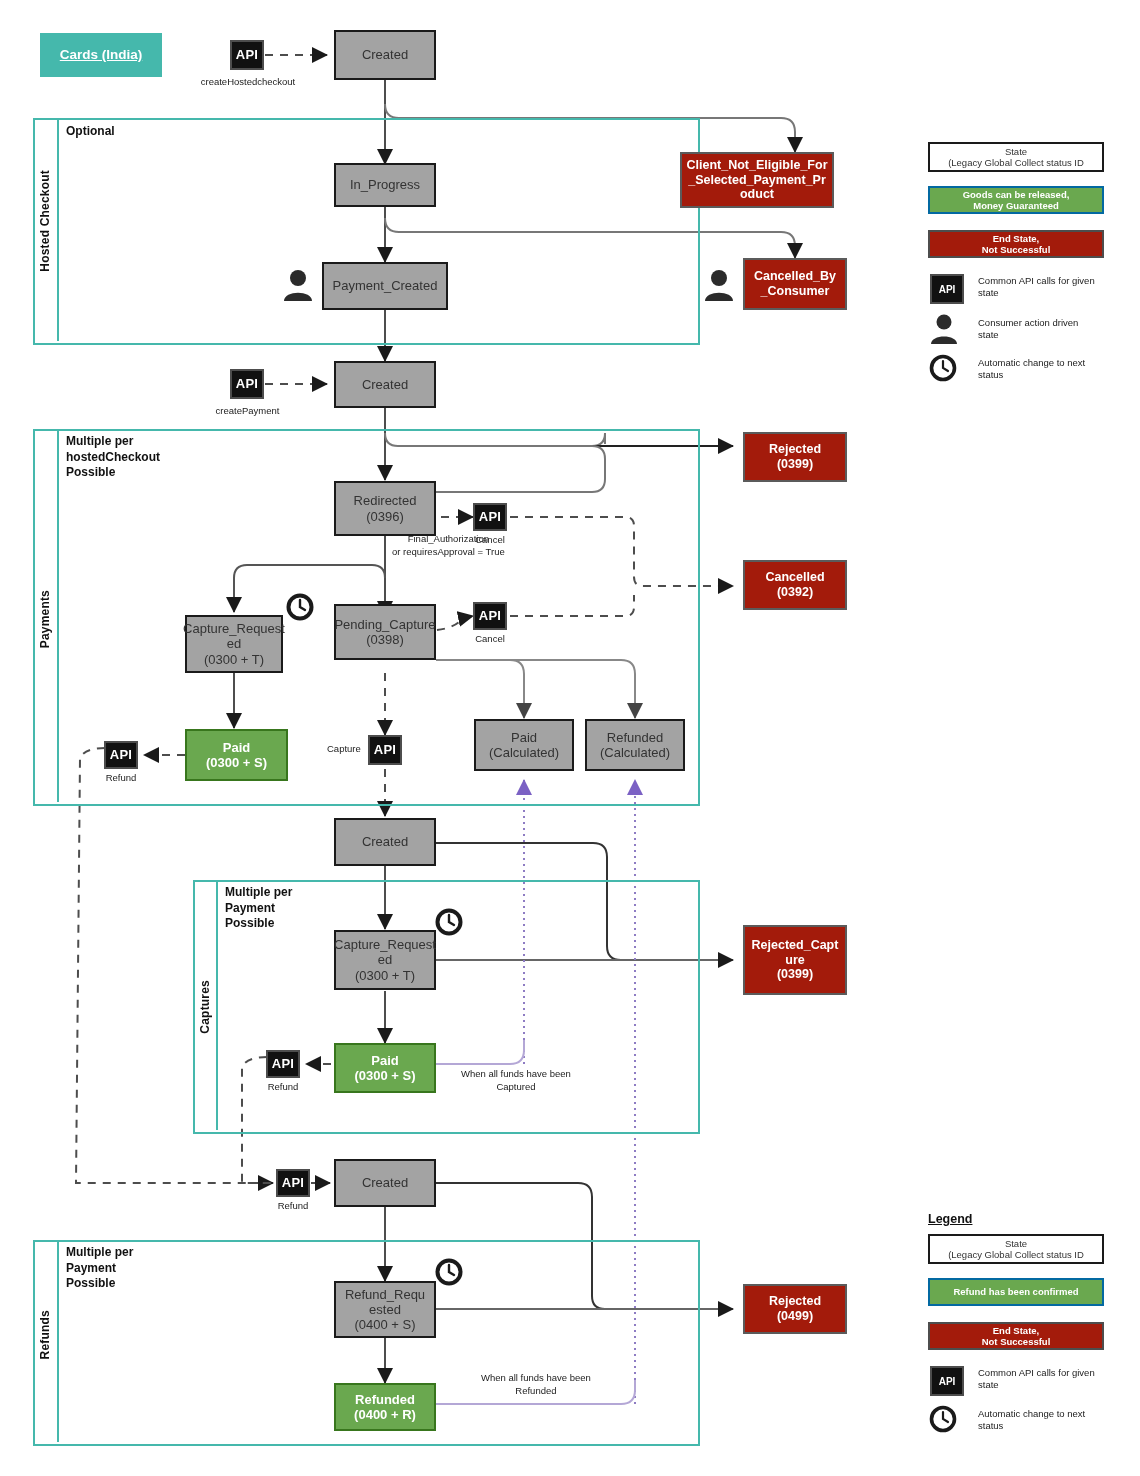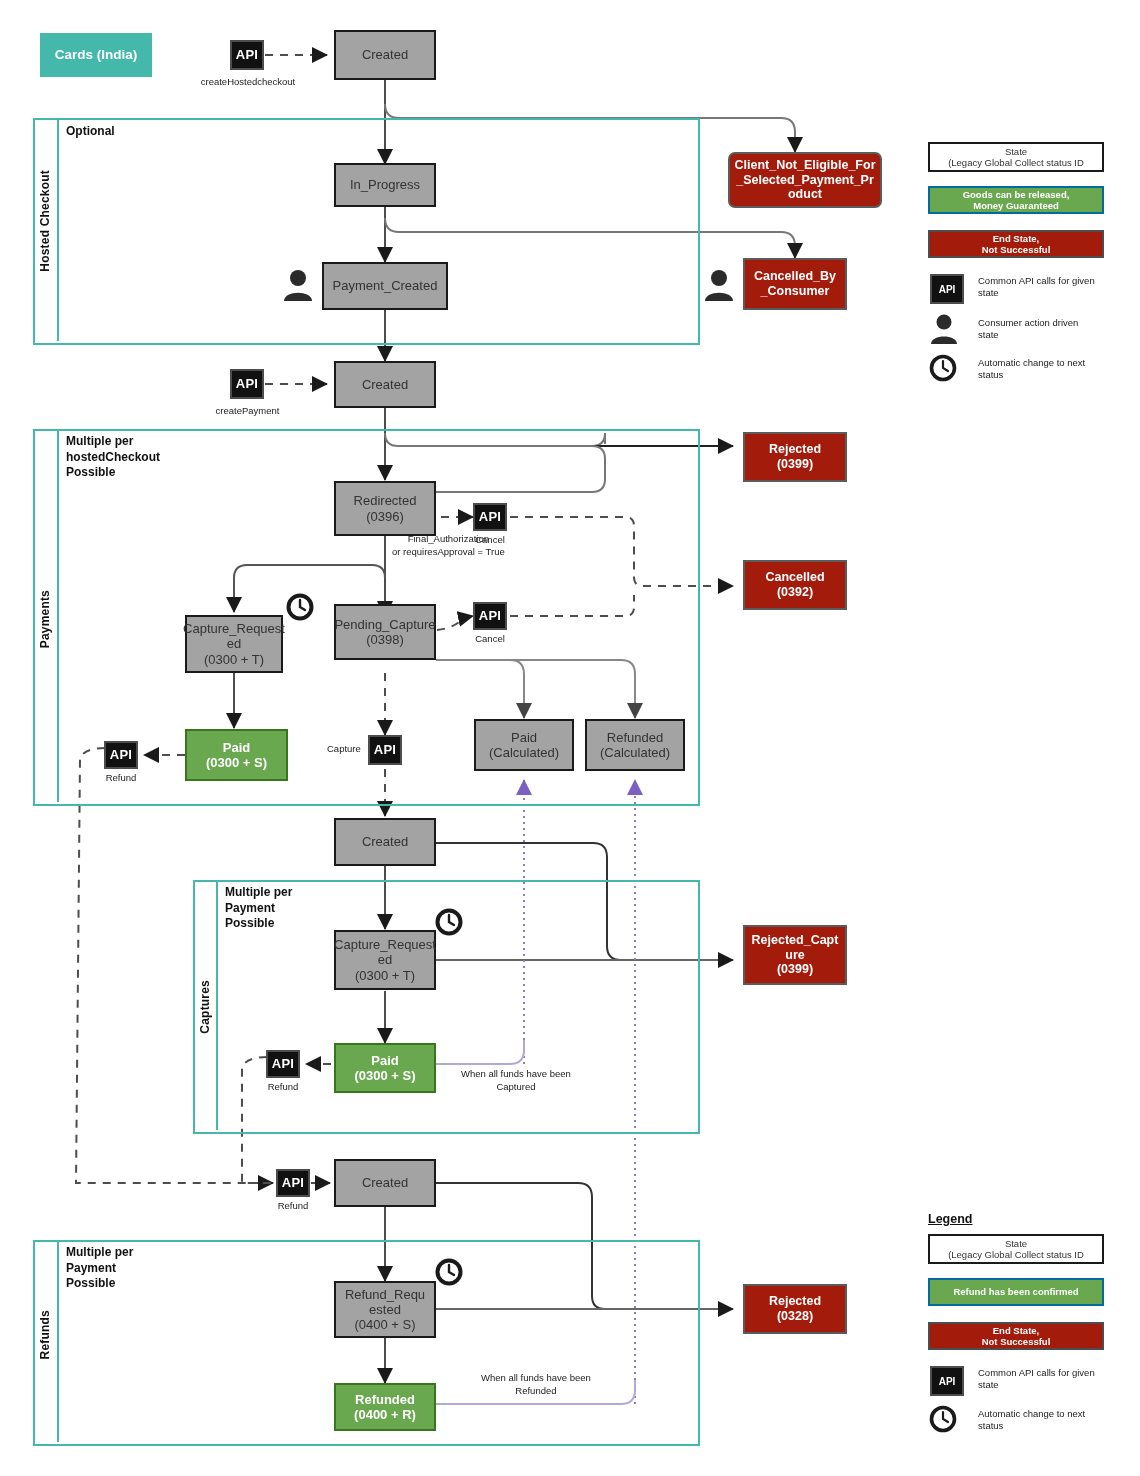--- a/index.html
+++ b/index.html
@@ -144,32 +144,32 @@
 Payment
 Possible</div>
 
   <div style="position:absolute;left:33px;top:1240px;width:663px;height:202px;border:2px solid #45B8AC;"></div>
   <div style="position:absolute;left:57px;top:1240px;width:0;height:202px;border-left:2px solid #45B8AC;"></div>
   <div class="vlabel" style="left:38px;top:1310px;">Refunds</div>
   <div class="grouplabel" style="left:66px;top:1245px;white-space:pre-line;">Multiple per
 Payment
 Possible</div>
 
-  <div class="node titlebox" style="left:40px;top:33px;width:112px;height:44px;">Cards (India)</div>
+  <div class="node titlebox" style="left:40px;top:33px;width:122px;height:44px;text-decoration:underline;">Cards (India)</div>
 
   <div class="node state" style="left:334px;top:30px;width:102px;height:50px;">
     <span>Created</span>
   </div>
   <div class="node state" style="left:334px;top:163px;width:102px;height:44px;">
     <span>In_Progress</span>
   </div>
   <div class="node state" style="left:322px;top:262px;width:126px;height:48px;">
     <span>Payment_Created</span>
   </div>
-  <div class="node state red" style="left:728px;top:152px;width:154px;height:56px;flex-direction:column;border-radius:7px;">
+  <div class="node state red" style="left:680px;top:152px;width:154px;height:56px;flex-direction:column;">
     <span>Client_Not_Eligible_For</span>
     <span>_Selected_Payment_Pr</span>
     <span>oduct</span>
   </div>
   <div class="node state red" style="left:743px;top:258px;width:104px;height:52px;flex-direction:column;">
     <span>Cancelled_By</span>
     <span>_Consumer</span>
   </div>
 
   <div class="icon" style="left:282px;top:268px;">
@@ -272,21 +272,21 @@
     <span>Capture_Request</span>
     <span>ed</span>
     <span>(0300 + T)</span>
   </div>
   <div class="icon" style="left:435px;top:908px;">
     <svg width="28" height="28" viewBox="0 0 28 28">
         <circle cx="14" cy="14" r="11.5" fill="none" stroke="#1a1a1a" stroke-width="4"></circle>
         <path d="M14,7 L14,14 L19,17" fill="none" stroke="#1a1a1a" stroke-width="2.4" stroke-linecap="round"></path>
       </svg>
   </div>
-  <div class="node state red" style="left:743px;top:925px;width:104px;height:60px;flex-direction:column;">
+  <div class="node state red" style="left:743px;top:925px;width:104px;height:70px;flex-direction:column;">
     <span>Rejected_Capt</span>
     <span>ure</span>
     <span>(0399)</span>
   </div>
   <div class="node state green" style="left:334px;top:1043px;width:102px;height:50px;flex-direction:column;">
     <span>Paid</span>
     <span>(0300 + S)</span>
   </div>
   <div class="node apibox" style="left:266px;top:1050px;width:34px;height:28px;">
     <span>API</span>
@@ -308,21 +308,21 @@
     <span>(0400 + S)</span>
   </div>
   <div class="icon" style="left:435px;top:1258px;">
     <svg width="28" height="28" viewBox="0 0 28 28">
         <circle cx="14" cy="14" r="11.5" fill="none" stroke="#1a1a1a" stroke-width="4"></circle>
         <path d="M14,7 L14,14 L19,17" fill="none" stroke="#1a1a1a" stroke-width="2.4" stroke-linecap="round"></path>
       </svg>
   </div>
   <div class="node state red" style="left:743px;top:1284px;width:104px;height:50px;flex-direction:column;">
     <span>Rejected</span>
-    <span>(0328)</span>
+    <span>(0499)</span>
   </div>
   <div class="node state green" style="left:334px;top:1383px;width:102px;height:48px;flex-direction:column;">
     <span>Refunded</span>
     <span>(0400 + R)</span>
   </div>
   <div class="edgelabel" style="left:481px;top:1372px;white-space:pre-line;">When all funds have been
 Refunded</div>
 
   <div class="legend" style="left:928px;top:140px;width:200px;">
     <div class="legend-title">Legend</div>

